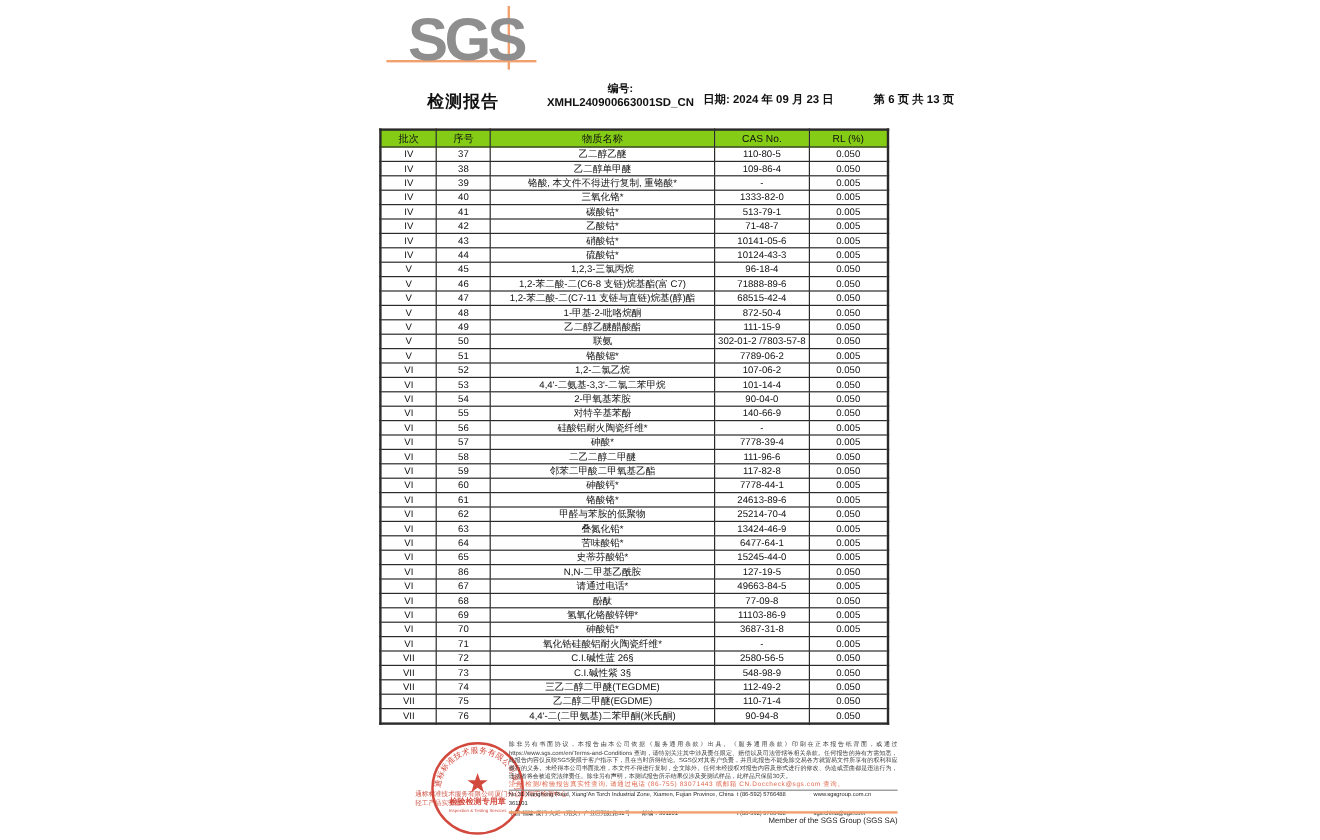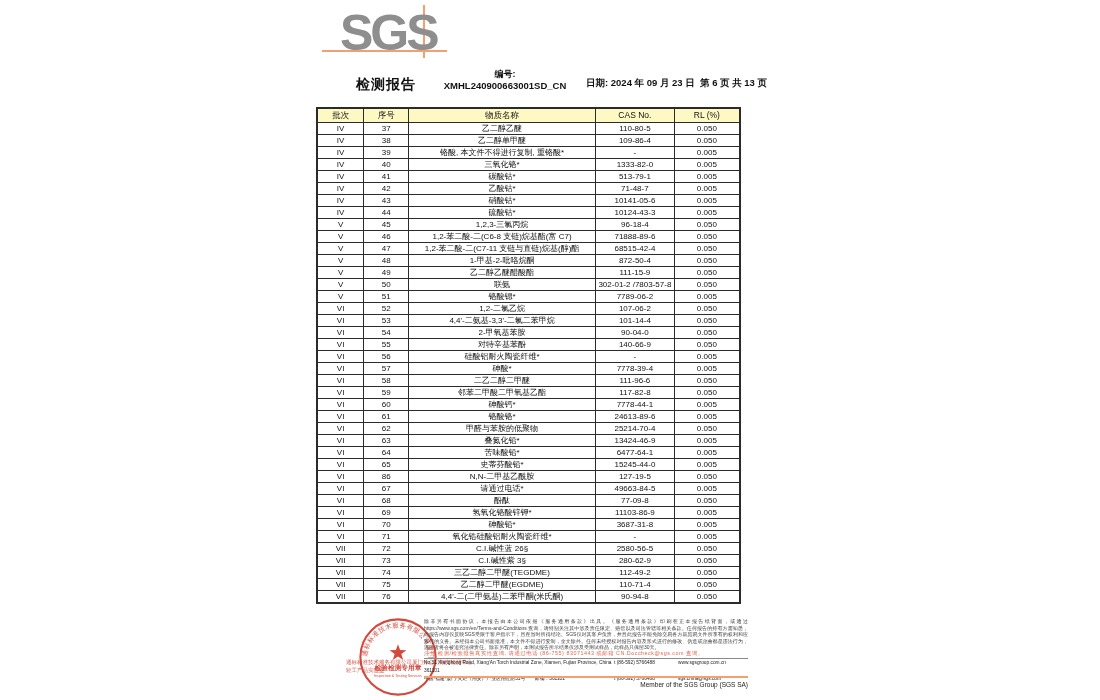--- a/index.html
+++ b/index.html
@@ -12,31 +12,31 @@
   
   .logo-wrap{position:absolute;left:338px;top:6px;width:120px;height:60px;}
   .logo-text{
     position:absolute;left:2px;top:2px;font-size:50px;font-weight:bold;color:#8e8e8e;
     letter-spacing:-3px;line-height:1;font-family:"Liberation Sans",sans-serif;
   }
   .logo-hline{position:absolute;left:-16px;top:44px;width:125px;height:2px;background:#f2a06e;}
   .logo-vline{position:absolute;left:85px;top:-1px;width:2px;height:53px;background:#f2a06e;}
 
   .report-title{position:absolute;left:356px;top:76px;font-size:14px;font-weight:bold;letter-spacing:1px;}
-  .report-no{position:absolute;left:420px;top:69px;width:170px;text-align:center;font-weight:bold;}
+  .report-no{position:absolute;left:432px;top:69px;width:170px;text-align:center;font-weight:bold;}
   .report-no .lbl{font-size:9px;line-height:11px;}
   .report-no .val{font-size:9.5px;line-height:11px;}
   .report-date{position:absolute;left:586px;top:77px;font-size:9.5px;font-weight:bold;text-align:right;}
-  .report-page{position:absolute;left:700px;top:77px;font-size:9.5px;font-weight:bold;}
+  .report-page{position:absolute;left:728px;top:77px;font-size:9.5px;font-weight:bold;}
 
   
   .tbl-wrap{position:absolute;left:316px;top:107px;width:425px;}
   table.subst{border-collapse:collapse;width:100%;border:2px solid #2b2b2b;}
   table.subst th{
-    background:#fef9c3;border:1px solid #2b2b2b;font-size:8.5px;font-weight:normal;
+    background:#84cc16;border:1px solid #2b2b2b;font-size:8.5px;font-weight:normal;
     height:13px;line-height:1.1;padding:0 2px;text-align:center;
   }
   table.subst td{
     border:1px solid #2b2b2b;font-size:8px;height:11px;line-height:1.15;
     padding:0 2px;text-align:center;white-space:normal;
   }
   col.c-batch{width:47px;} col.c-no{width:45px;} col.c-name{width:188px;}
   col.c-cas{width:79px;} col.c-rl{width:66px;}
 
   
@@ -349,21 +349,21 @@
             <td>VII</td>
             <td>72</td>
             <td>C.I.碱性蓝 26§</td>
             <td>2580-56-5</td>
             <td>0.050</td>
           </tr>
           <tr>
             <td>VII</td>
             <td>73</td>
             <td>C.I.碱性紫 3§</td>
-            <td>280-62-9</td>
+            <td>548-98-9</td>
             <td>0.050</td>
           </tr>
           <tr>
             <td>VII</td>
             <td>74</td>
             <td>三乙二醇二甲醚(TEGDME)</td>
             <td>112-49-2</td>
             <td>0.050</td>
           </tr>
           <tr>

